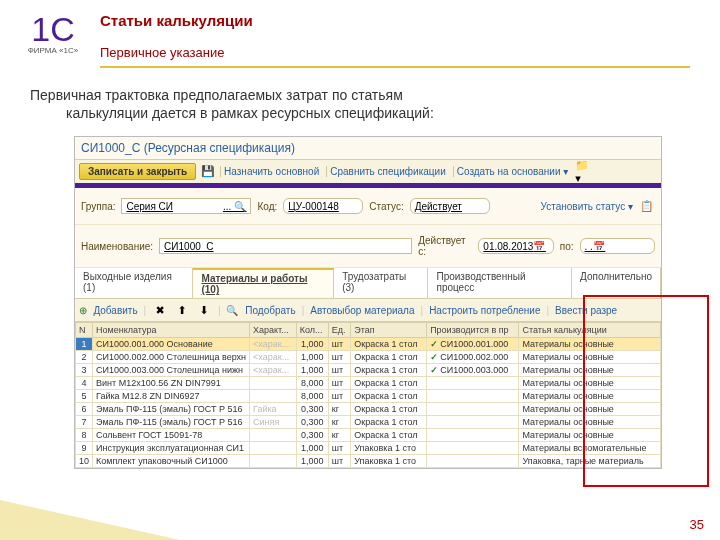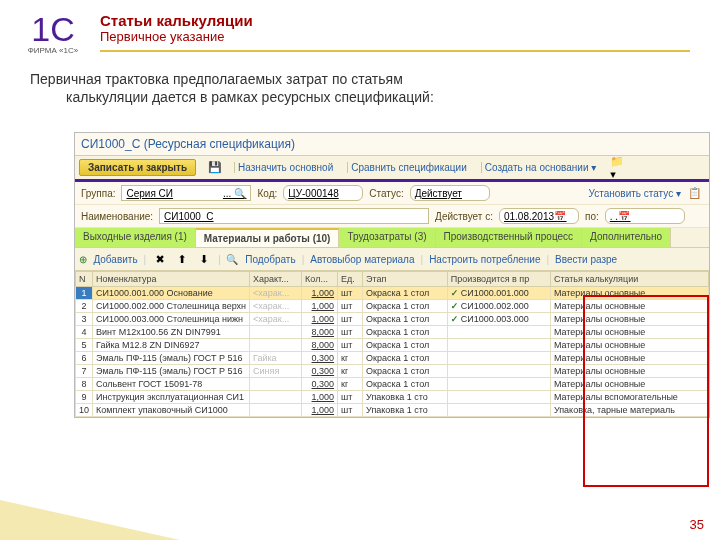--- a/index.html
+++ b/index.html
@@ -1,50 +1,50 @@
 <!DOCTYPE html>
 <html><head>
 <meta charset="utf-8">
 <style>
   * { box-sizing: border-box; margin: 0; padding: 0; }
   body { font-family: Arial, sans-serif; width: 720px; height: 540px; position: relative; background: #fff; overflow: hidden; }
   .slide { position: relative; width: 100%; height: 100%; }
   .header { padding: 12px 0 0 100px; }
   .title { color: #a00000; font-size: 15px; font-weight: bold; }
-  .subtitle { color: #a00000; font-size: 13px; margin-top: 0; }
+  .subtitle { color: #a00000; font-size: 13px; margin-top: 16px; }
   .rule { margin: 6px 0 0 100px; height: 2px; background: #e0c040; width: 590px; }
   .logo { position: absolute; top: 14px; left: 18px; width: 70px; font-size: 9px; text-align: center; }
   .logo .big { font-size: 34px; font-weight: normal; color: #4c1d95; line-height: 30px; }
   .logo .sub { color: #555; font-size: 8px; margin-top: 2px; }
   .intro { margin: 18px 30px 0 30px; font-size: 14px; color: #333; line-height: 1.3; }
   .intro-indent { padding-left: 36px; }
-  .window { margin: 26px 0 0 74px; width: 636px; border: 1px solid #bbb; background: #fdf9ee; font-size: 10px; }
+  .window { margin: 14px 0 0 74px; width: 588px; border: 1px solid #bbb; background: #fdf9ee; font-size: 10px; }
   .win-title { padding: 4px 6px; color: #2a5fa5; font-size: 12px; border-bottom: 1px solid #d6cfa8; }
-  .toolbar { display: flex; align-items: center; padding: 3px 4px; gap: 11px; border-bottom: 3px solid #4c1d95; background: #f8f3df; }
+  .toolbar { display: flex; align-items: center; padding: 3px 4px; gap: 4px; border-bottom: 5px solid #4c1d95; background: #f8f3df; }
   .btn-save { background: linear-gradient(#f7df6a,#e6c430); border: 1px solid #b9a020; border-radius: 2px; padding: 2px 8px; font-size: 10px; font-weight: bold; color: #333; }
   .tool-link { color: #2a5fa5; font-size: 10px; padding: 0 3px; border-left: 1px solid #ccc8a0; }
   .tool-link:first-of-type { border-left: none; }
   .tool-icon { width: 16px; height: 16px; display: inline-flex; align-items: center; justify-content: center; font-size: 11px; }
-  .formrow { display: flex; align-items: center; padding: 3px 6px; gap: 6px; border-bottom: 1px solid #eee6c8; background: #fdf9ee; }
+  .formrow { display: flex; align-items: center; padding: 10px 6px; gap: 6px; border-bottom: 1px solid #eee6c8; background: #fdf9ee; }
   .lbl { color: #5a4a1a; font-size: 10px; }
   .fld { background: #fff; border: 1px solid #c8bf90; padding: 1px 4px; font-size: 10px; height: 16px; display: flex; align-items: center; text-decoration: underline; }
   .fld.small { width: 80px; border-radius: 6px; }
   .fld.mid { width: 130px; }
   .fld.wide { width: 270px; }
   .tabs { display: flex; background: #f8f3df; border-bottom: 1px solid #d6cfa8; }
-  .tab { padding: 3px 8px; font-size: 10px; border-right: 1px solid #d6cfa8; background: #bef264; color: #444; }
-  .tab.active { background: #fffdf2; border-top: 2px solid #e0c040; font-weight: bold; }
+  .tab { padding: 3px 8px; font-size: 10px; border-right: 1px solid #d6cfa8; background: #ffffff; color: #444; }
+  .tab.active { background: #fffdf2; border-top: 2px solid #e0c040; font-weight: bold; text-decoration: underline; }
   .subtoolbar { display: flex; padding: 3px 4px; gap: 6px; background: #f8f3df; border-bottom: 1px solid #d6cfa8; align-items: center; }
   .sublink { color: #2a5fa5; font-size: 10px; }
   .subsep { color: #ccc; }
   .grid { width: 100%; border-collapse: collapse; background: #fff; }
   .grid th { background: #f3ecd0; border: 1px solid #d6cfa8; padding: 2px 3px; font-size: 9px; font-weight: normal; color: #444; text-align: left; }
   .grid td { border: 1px solid #e5dfc0; padding: 1px 3px; font-size: 9px; color: #333; white-space: nowrap; overflow: hidden; }
   .grid td.n { text-align: center; width: 16px; }
-  .grid td.num { text-align: right; text-decoration: underline; }
+  .grid td.num { text-align: center; }
   .grid td.faint { color: #bbb; }
   .row-sel td { background: #ffe9a8 !important; }
   .row-sel td.n { background: #3a7cc0 !important; color: #fff !important; }
   .hilite-col { position: absolute; border: 2px solid #d00000; pointer-events: none; }
   .check { color: #2a7a2a; font-weight: bold; }
   .corner { position: absolute; bottom: 0; left: 0; width: 0; height: 0; border-left: 180px solid transparent; border-bottom: 40px solid #f4e9b0; transform: scaleX(-1); }
   .pagenum { position: absolute; bottom: 8px; right: 16px; color: #b00; font-size: 13px; }
   .linklike { color: #2a5fa5; }
 </style>
 </head>

